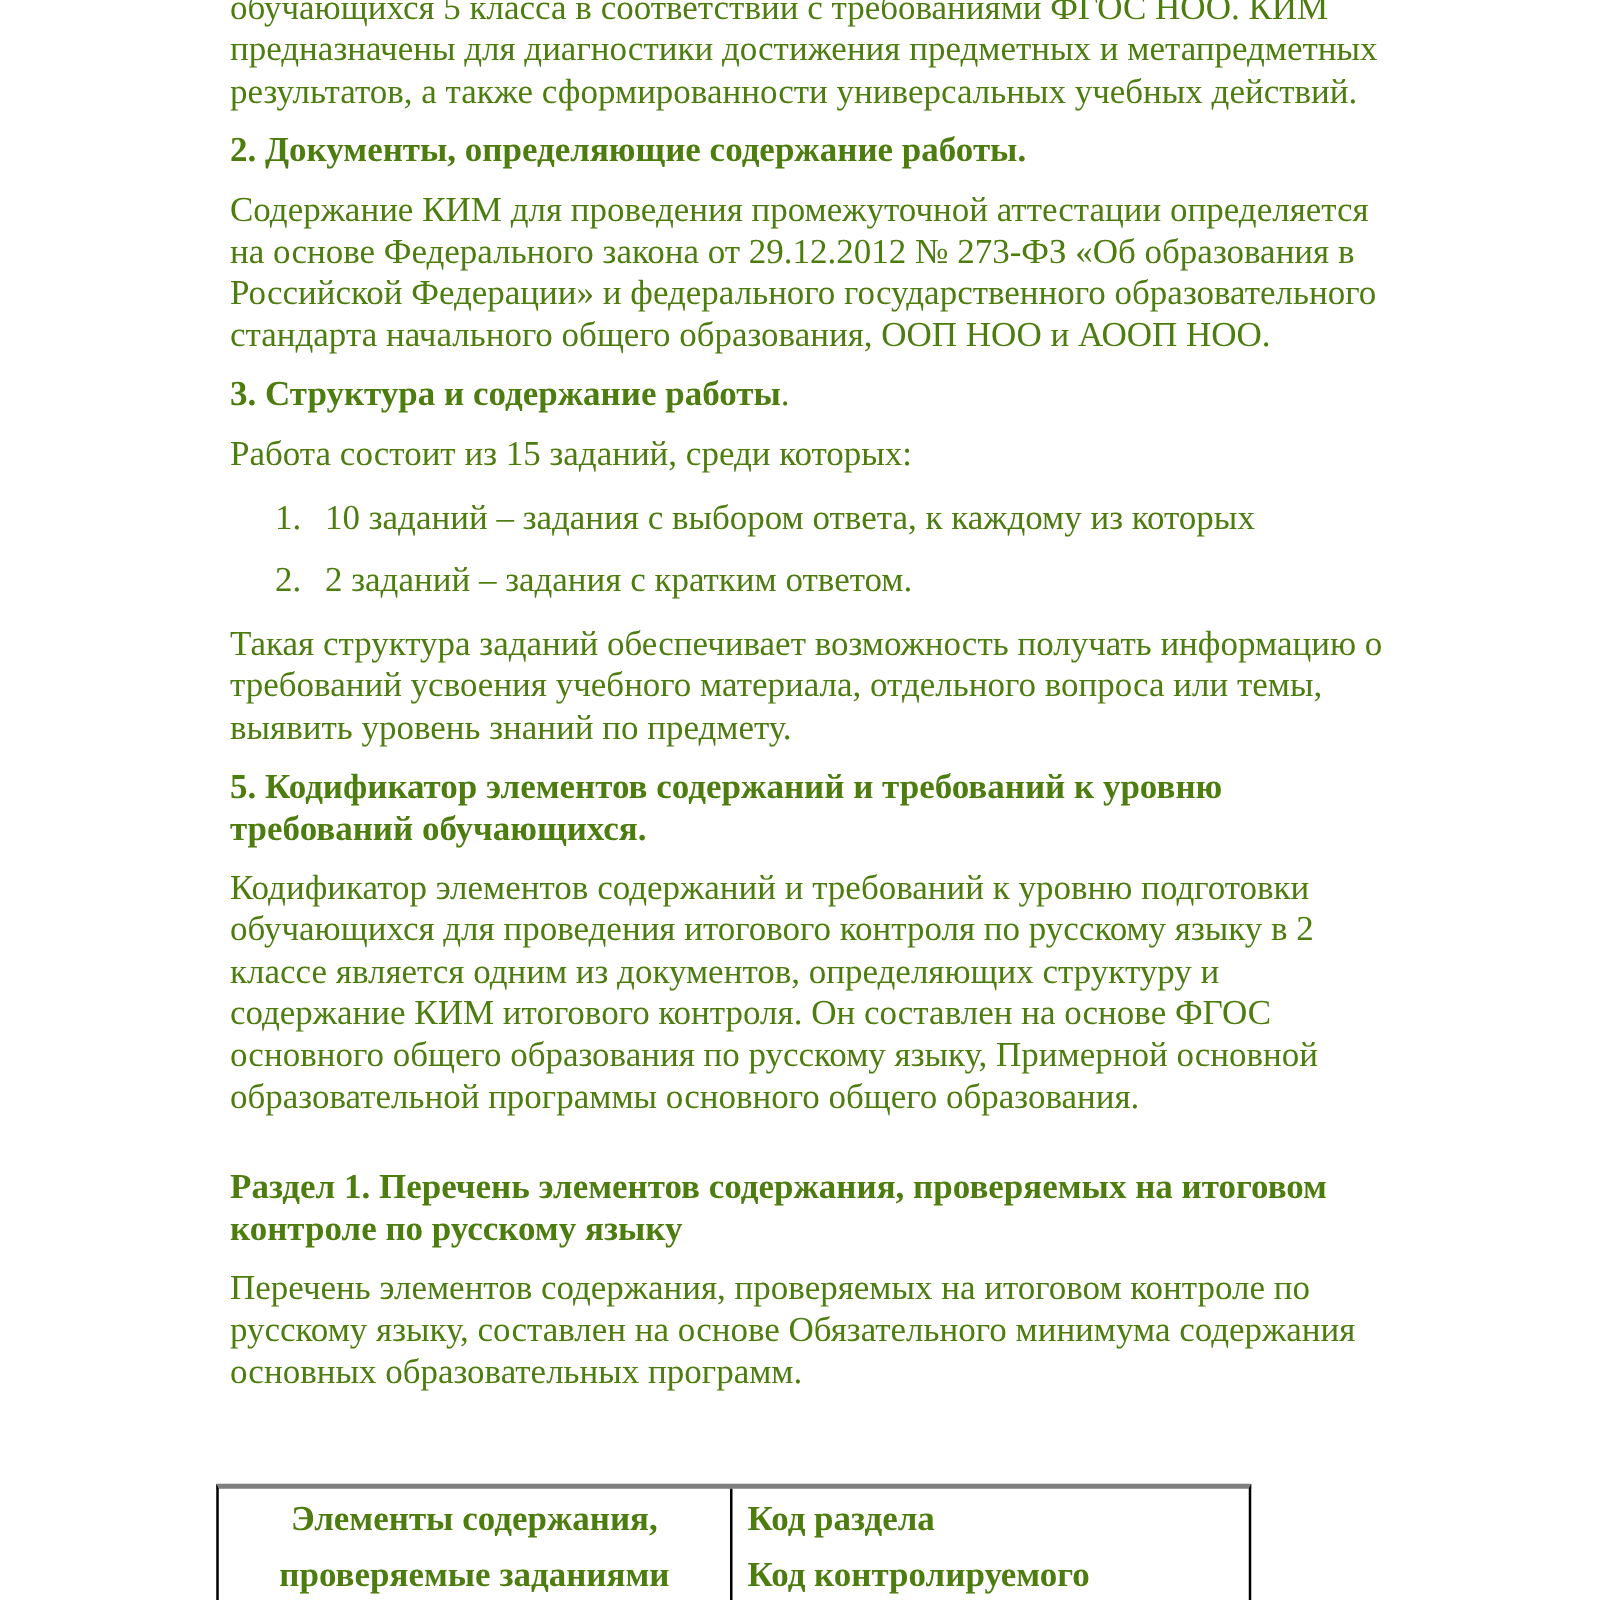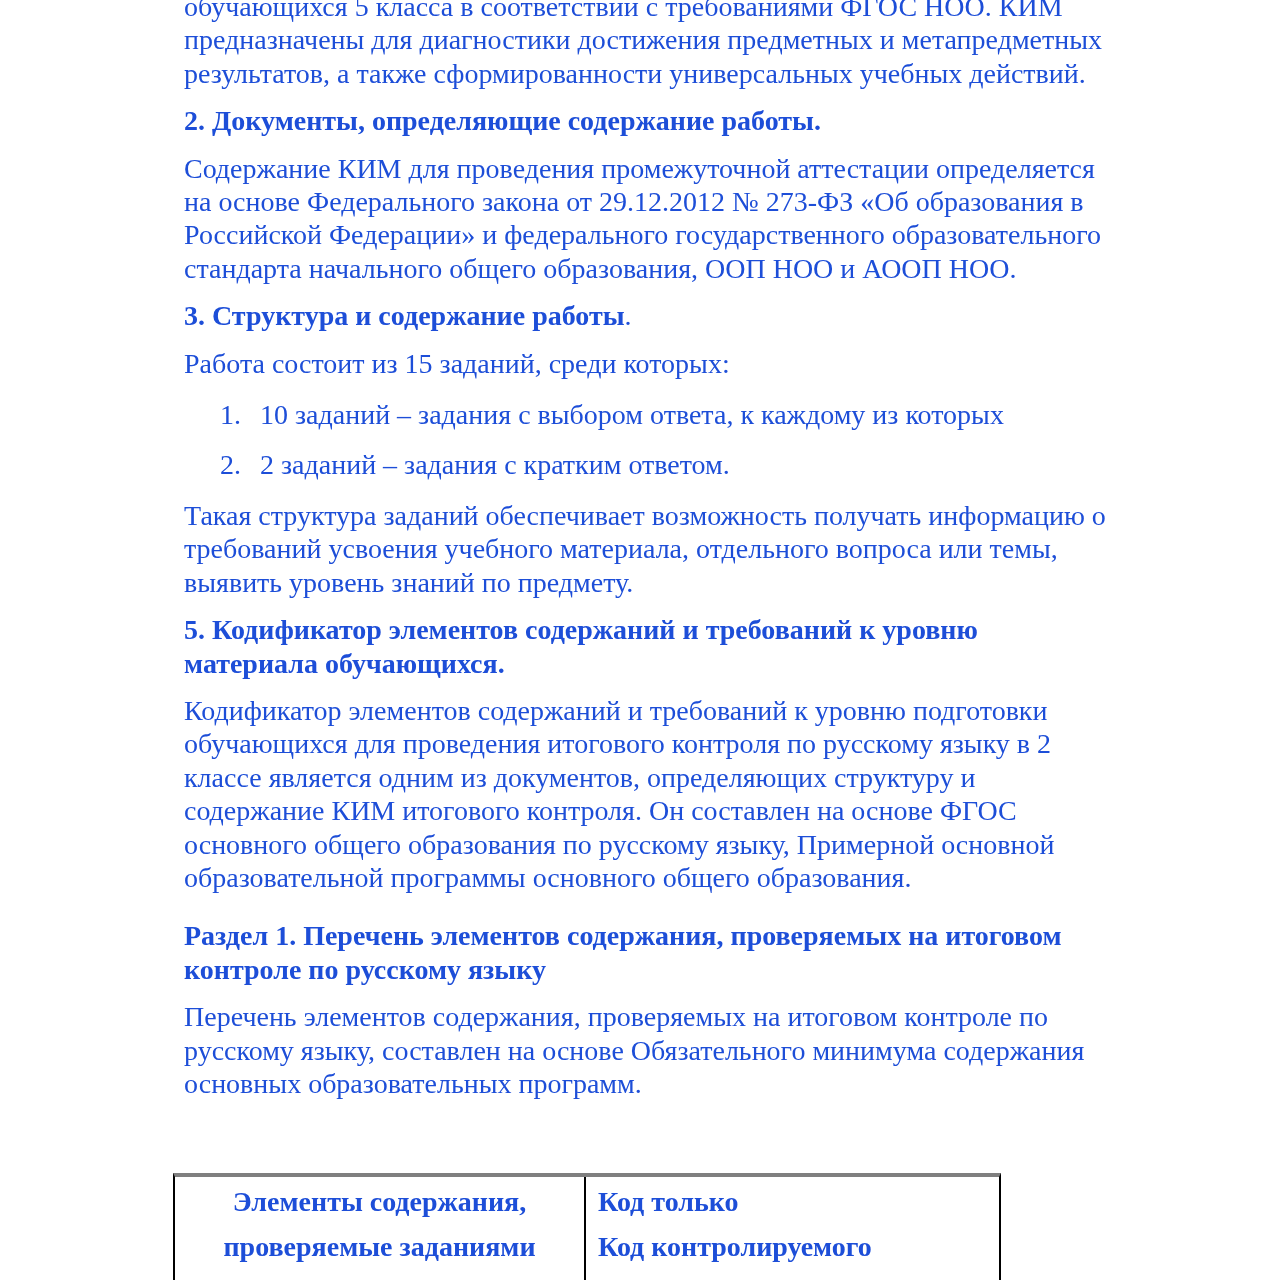--- a/index.html
+++ b/index.html
@@ -4,37 +4,37 @@
 <style>
   html,body{margin:0;padding:0;background:#ffffff;}
   .page{
     position:relative;
     width:1280px;height:1280px;
     background:#ffffff;
     overflow:hidden;
     font-family:"Liberation Serif","DejaVu Serif",serif;
     font-size:28px;
     line-height:33.4px;
-    color:#1d4ed8;
+    color:#4d7c0f;
   }
   .content{
     display:flex;
     flex-direction:column;
     align-items:flex-start;
     margin:-10px 0 0 184px;
     width:1000px;
   }
   .block{margin:0 0 14px 0;}
   .ln{white-space:nowrap;display:block;}
   .h{font-weight:700;}
   .h .suffix{font-weight:400;}
   .olist{margin:4px 0 0 0;}
   .li{display:flex;padding-left:36px;margin:0 0 17px 0;}
   .li-num{flex:0 0 40px;width:40px;}
-  .h-razdel{margin-top:11px;}
+  .h-razdel{margin-top:25px;}
   .tbl{
     display:flex;
     align-self:flex-start;
     width:824px;
     height:210px;
     margin:59px 0 0 -11px;
     border-top:4px solid #7f7f7f;
     border-left:2px solid #000000;
     border-right:2px solid #000000;
     line-height:45px;
@@ -98,21 +98,21 @@
     </div>
 
     <div class="block">
       <span class="ln">Такая структура заданий обеспечивает возможность получать информацию о</span>
       <span class="ln">требований усвоения учебного материала, отдельного вопроса или темы,</span>
       <span class="ln">выявить уровень знаний по предмету.</span>
     </div>
 
     <div class="block h">
       <span class="ln">5. Кодификатор элементов содержаний и требований к уровню</span>
-      <span class="ln">материала обучающихся.</span>
+      <span class="ln">требований обучающихся.</span>
     </div>
 
     <div class="block">
       <span class="ln">Кодификатор элементов содержаний и требований к уровню подготовки</span>
       <span class="ln">обучающихся для проведения итогового контроля по русскому языку в 2</span>
       <span class="ln">классе является одним из документов, определяющих структуру и</span>
       <span class="ln">содержание КИМ итогового контроля. Он составлен на основе ФГОС</span>
       <span class="ln">основного общего образования по русскому языку, Примерной основной</span>
       <span class="ln">образовательной программы основного общего образования.</span>
     </div>
@@ -128,19 +128,19 @@
       <span class="ln">основных образовательных программ.</span>
     </div>
 
     <div class="tbl">
       <div class="c1">
         <span class="ln">Элементы содержания,</span>
         <span class="ln">проверяемые заданиями</span>
 
       </div>
       <div class="c2">
-        <span class="ln">Код только</span>
+        <span class="ln">Код раздела</span>
         <span class="ln">Код контролируемого</span>
       </div>
     </div>
 
   </div>
 </div>
 
 </body></html>

